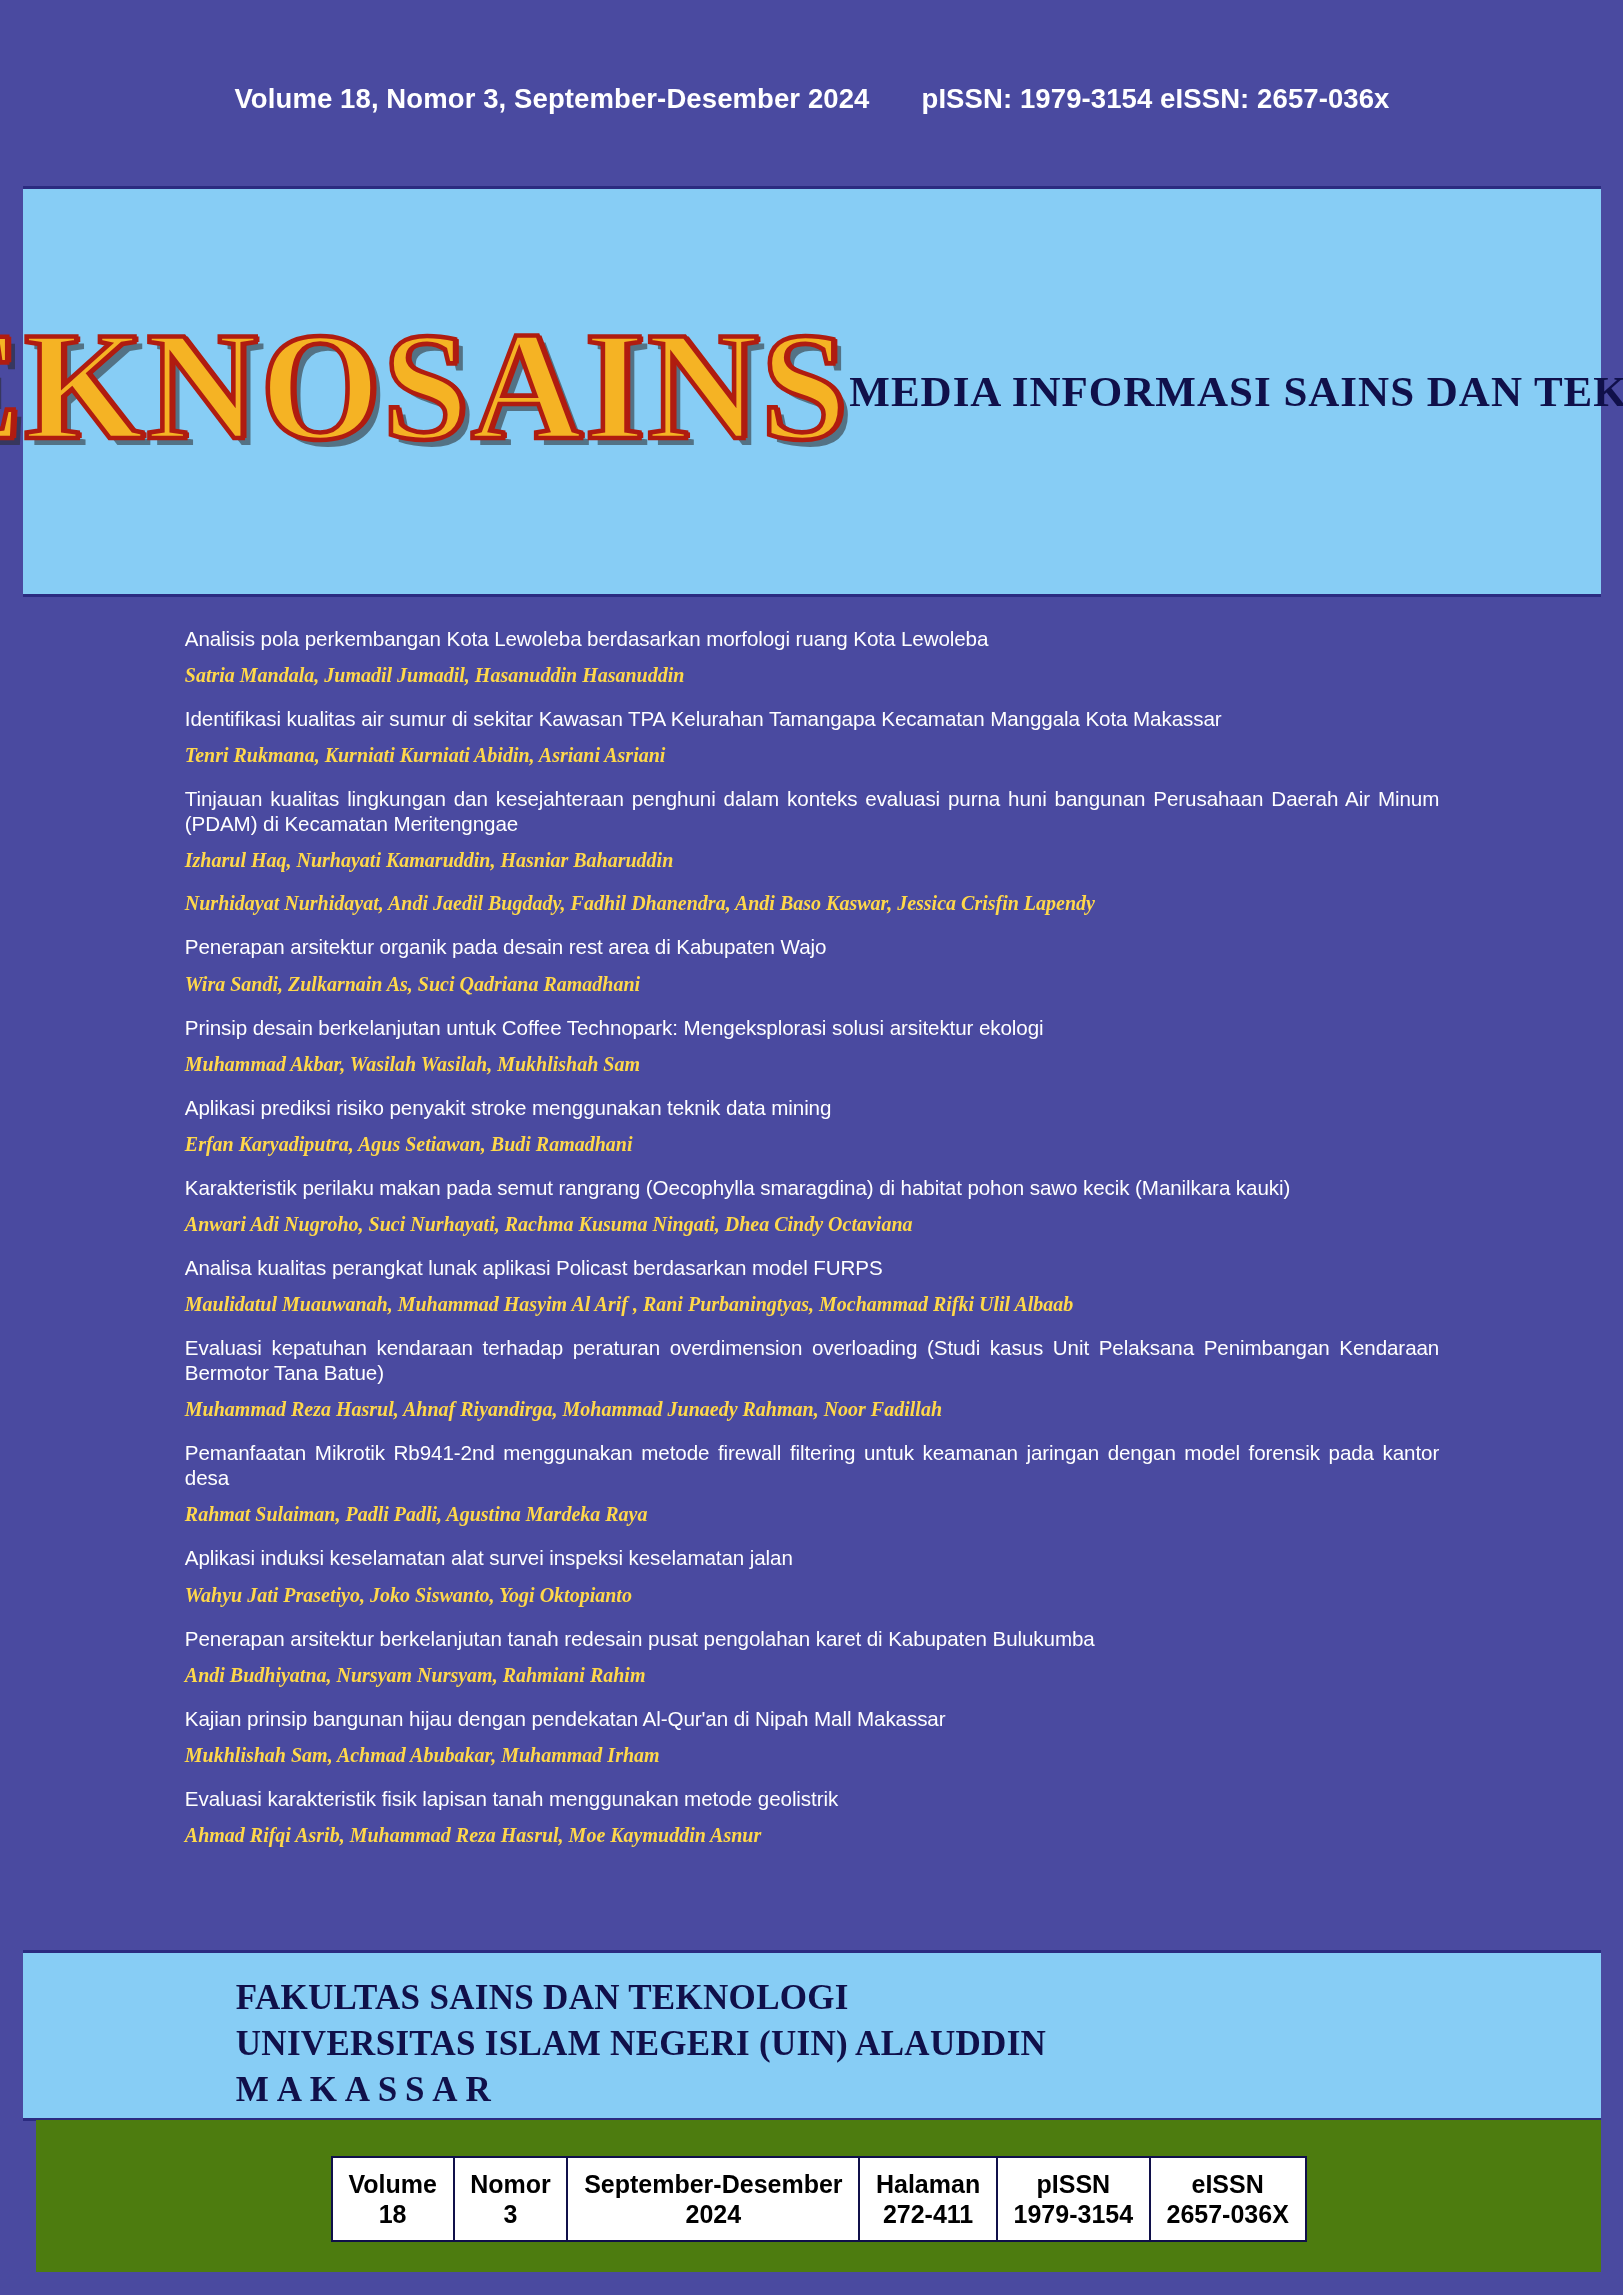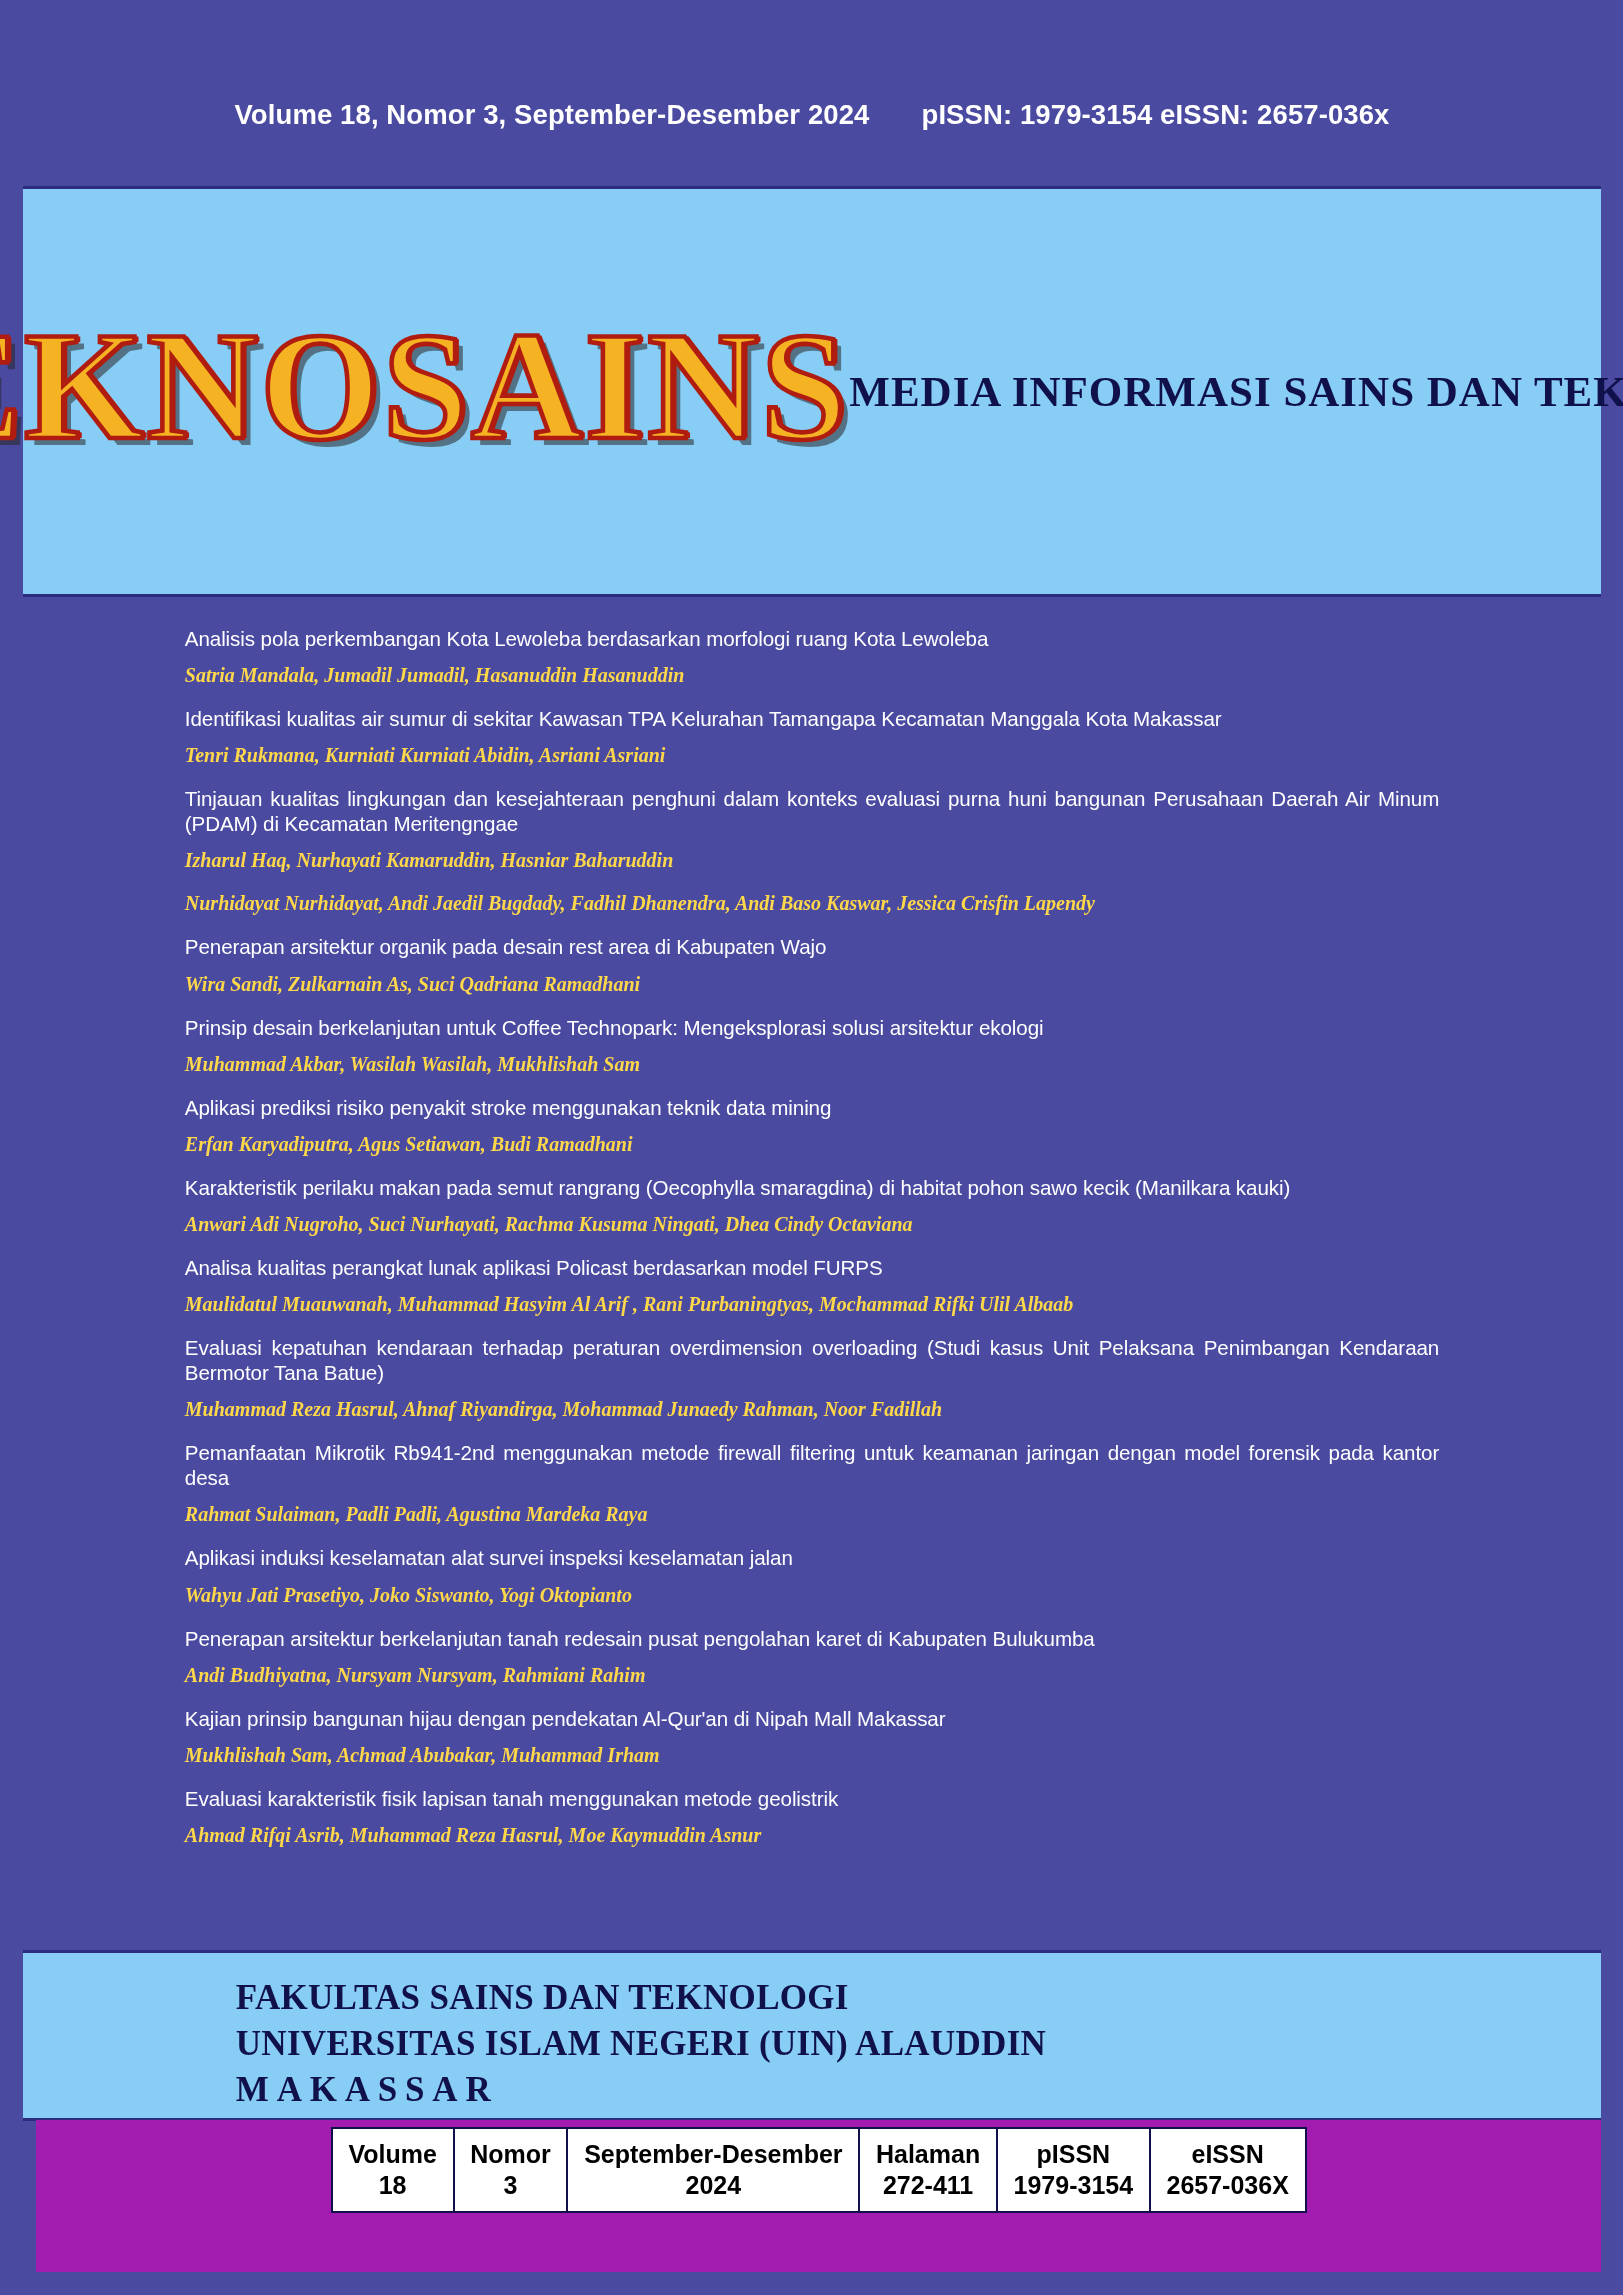--- a/index.html
+++ b/index.html
@@ -17,21 +17,21 @@
     position: relative;
     width: 1624px;
     height: 2295px;
     background: #4a4aa0;
     box-sizing: border-box;
     border: 11.8px solid #4a4aa0;
   }
   
   .top-bar {
     position: absolute;
-    top: 16px;
+    top: 0;
     left: 0;
     right: 0;
     height: 175px;
     background: #4a4aa0;
     display: flex;
     align-items: center;
     justify-content: center;
     gap: 52px;
   }
   .top-bar span {
@@ -132,23 +132,23 @@
   .publisher div.spaced {
     letter-spacing: 7.8px;
   }
   
   .footer-strip {
     position: absolute;
     left: 25px;
     right: 11.8px;
     bottom: 11.8px;
     height: 152px;
-    background: #a21caf;
+    background: #4d7c0f;
     display: flex;
-    align-items: flex-start;
+    align-items: center;
     justify-content: center;
   }
   table.issue-table {
     border-collapse: collapse;
     background: #ffffff;
     margin-top: 6.5px;
   }
   table.issue-table td {
     border: 2.6px solid #10104a;
     padding: 10.5px 15.7px;

